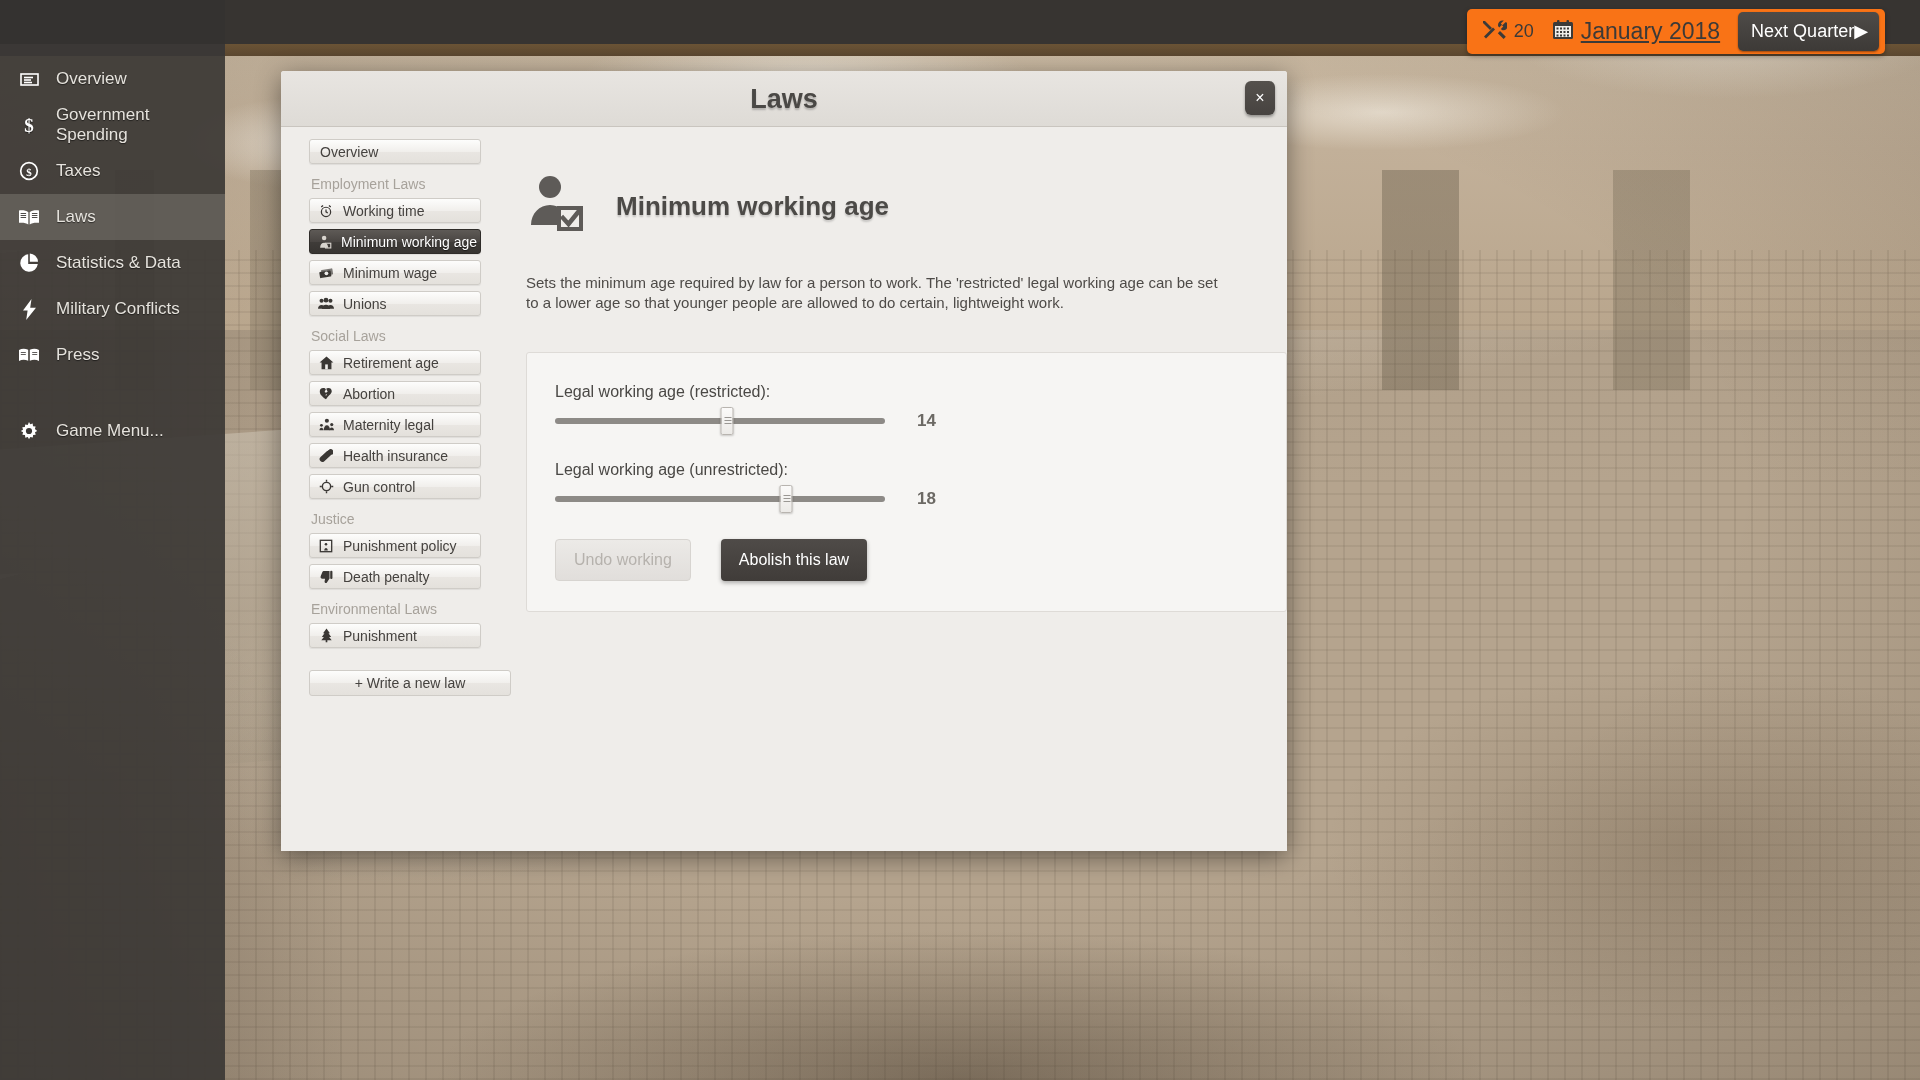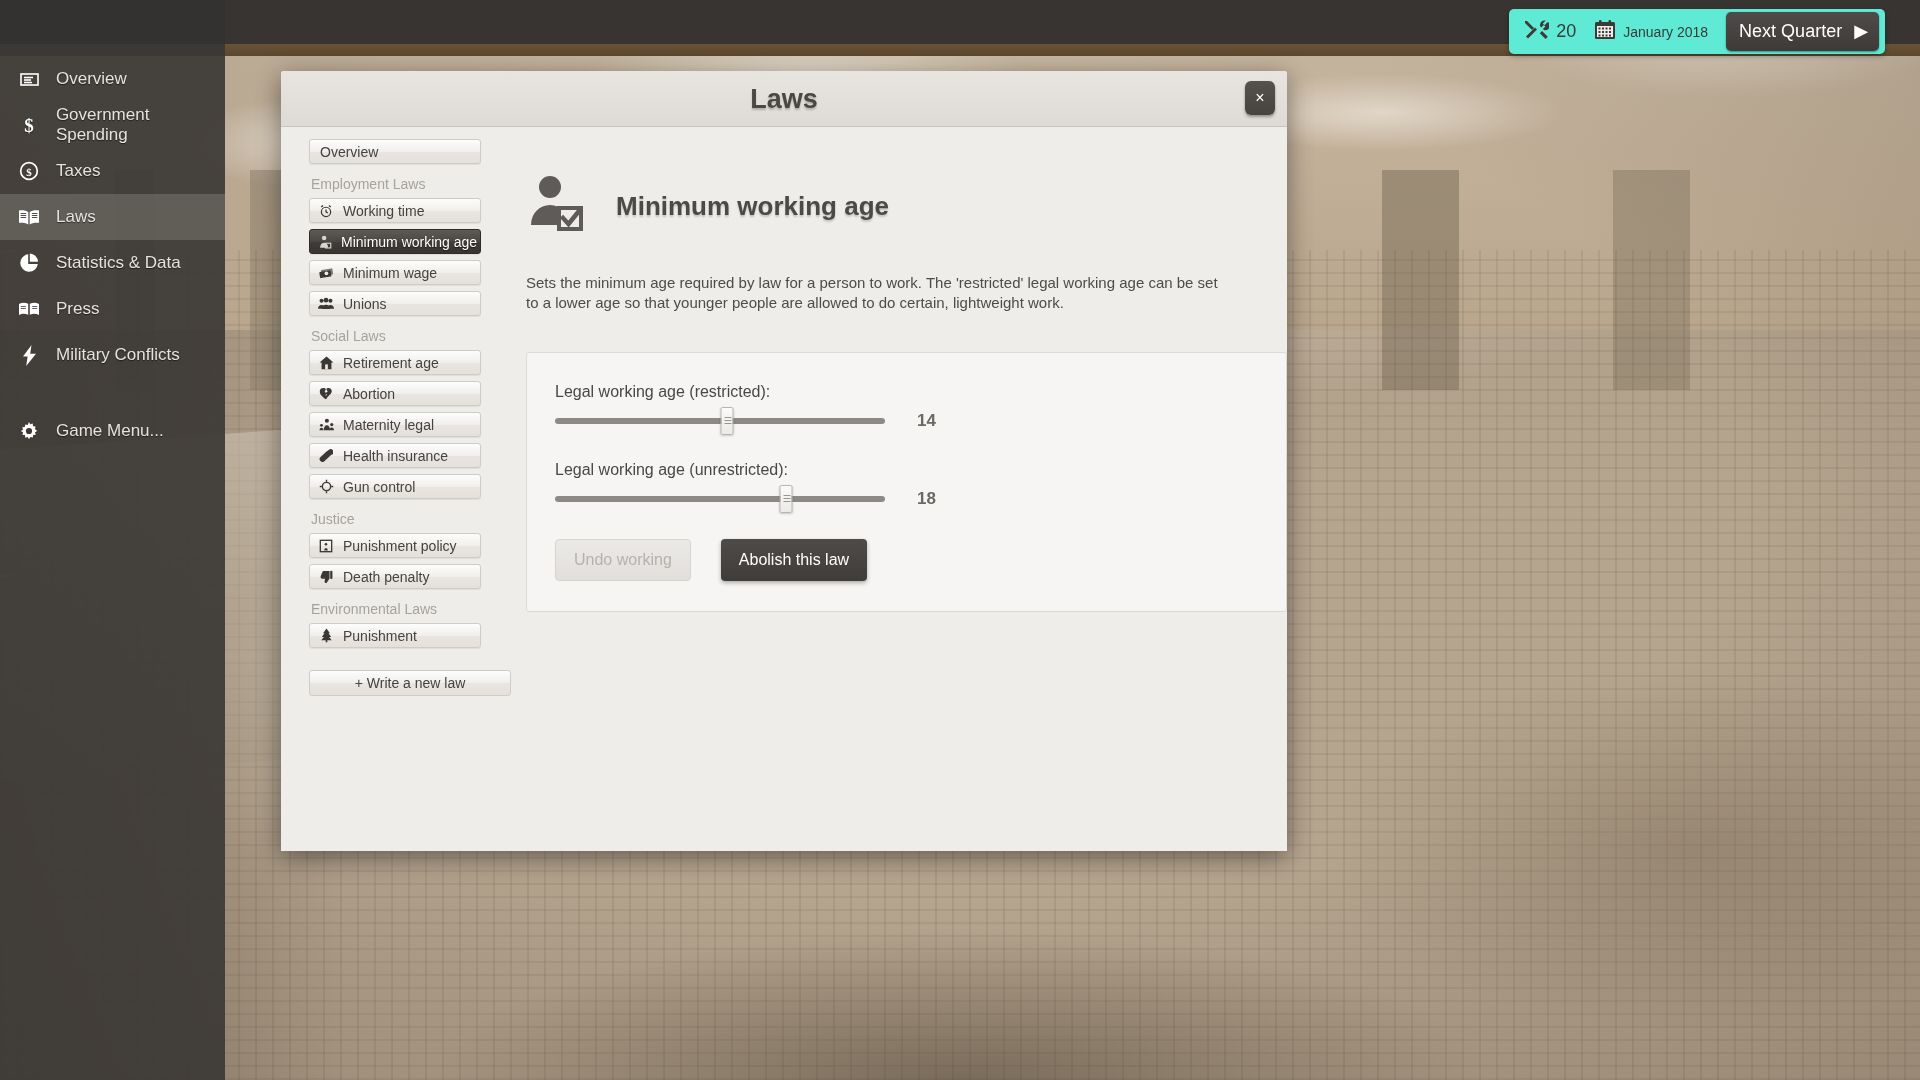--- a/index.html
+++ b/index.html
@@ -122,35 +122,35 @@
   }
   .sidebar-top-strip {
     position: absolute; left: 0; top: 44px; width: 225px; height: 12px;
     background: #3b3836;
   }
 
   
   .header-widget {
     position: absolute; right: 35px; top: 9px;
     display: flex; align-items: center;
-    background: #5eead4;
+    background: #f97316;
     border-radius: 5px;
     padding: 4px 6px 4px 16px;
     box-shadow: 0 2px 5px rgba(0,0,0,0.35);
     height: 45px;
   }
   .hw-group { display: flex; align-items: center; gap: 7px; margin-right: 18px; }
   .hw-val { font-size: 18px; color: #3c3a38; }
-  .hw-date { font-size: 14px; color: #3c3a38; white-space: nowrap; }
+  .hw-date { font-size: 23px; color: #3c3a38; white-space: nowrap; text-decoration: underline; }
   .next-quarter {
     background: linear-gradient(180deg, #4e4b48, #3d3a37);
     color: #fff; font-size: 18px;
     border: none; border-radius: 5px;
     padding: 8px 11px 9px 13px;
-    display: flex; align-items: center; gap: 12px;
+    display: flex; align-items: center; gap: 0;
     cursor: pointer; white-space: nowrap;
     box-shadow: 0 1px 2px rgba(0,0,0,0.4);
   }
 
   
   .sidebar {
     position: absolute; left: 0; top: 56px; width: 225px; bottom: 0;
     background: rgba(60,57,54,0.93);
   }
   .nav-item {
@@ -413,43 +413,43 @@
         <svg width="20" height="20" viewBox="0 0 20 20" fill="#fff">
           <path d="M9.2 1.2A8.8 8.8 0 1018.8 11H9.2V1.2z"></path>
           <path d="M10.8 0.6V8.8h8.2A8.6 8.6 0 0010.8.6z"></path>
         </svg>
       </span>
       <span>Statistics &amp; Data</span>
     </div>
 
     <div class="nav-item">
       <span class="nav-icon">
+        <svg width="15" height="21" viewBox="0 0 15 21" fill="#fff">
+          <path d="M9.5 0L1 11.6h4.6L4.2 21 14 8.7H8.2L9.5 0z"></path>
+        </svg>
+      </span>
+      <span>Military Conflicts</span>
+    </div>
+
+    <div class="nav-item">
+      <span class="nav-icon">
         <svg width="22" height="16" viewBox="0 0 22 16" fill="#fff">
           <path d="M1 3c3-1.6 6-1.6 9.2-.2v11C7 12.4 4 12.4 1 14V3z"></path>
           <path d="M11.8 2.8C15 1.4 18 1.4 21 3v11c-3-1.6-6-1.6-9.2-.2v-11z"></path>
           <g fill="#3b3836">
               <rect x="2.8" y="5" width="5" height=".8"></rect>
               <rect x="2.8" y="7" width="5" height=".8"></rect>
           <rect x="14.2" y="5" width="5" height=".8"></rect>
               <rect x="14.2" y="7" width="5" height=".8"></rect>
             </g>
         </svg>
       </span>
       <span>Press</span>
     </div>
 
-    <div class="nav-item">
-      <span class="nav-icon">
-        <svg width="15" height="21" viewBox="0 0 15 21" fill="#fff">
-          <path d="M9.5 0L1 11.6h4.6L4.2 21 14 8.7H8.2L9.5 0z"></path>
-        </svg>
-      </span>
-      <span>Military Conflicts</span>
-    </div>
-
     <div class="nav-gap"></div>
 
     <div class="nav-item">
       <span class="nav-icon">
         <svg width="20" height="20" viewBox="0 0 20 20" fill="#fff">
           <path d="M10 0l1.2 2.3 2.5-.7.3 2.6 2.6.3-.7 2.5L18.2 9 16 10.2l.7 2.5-2.6.3-.3 2.6-2.5-.7L10 17.3 8.8 15l-2.5.7-.3-2.6-2.6-.3.7-2.5L1.8 9 4 7.8l-.7-2.5 2.6-.3.3-2.6 2.5.7L10 0z" transform="translate(0,1)"></path>
           <circle cx="10" cy="10" r="3.1" fill="#3b3836"></circle>
         </svg>
       </span>
       <span>Game Menu...</span>

